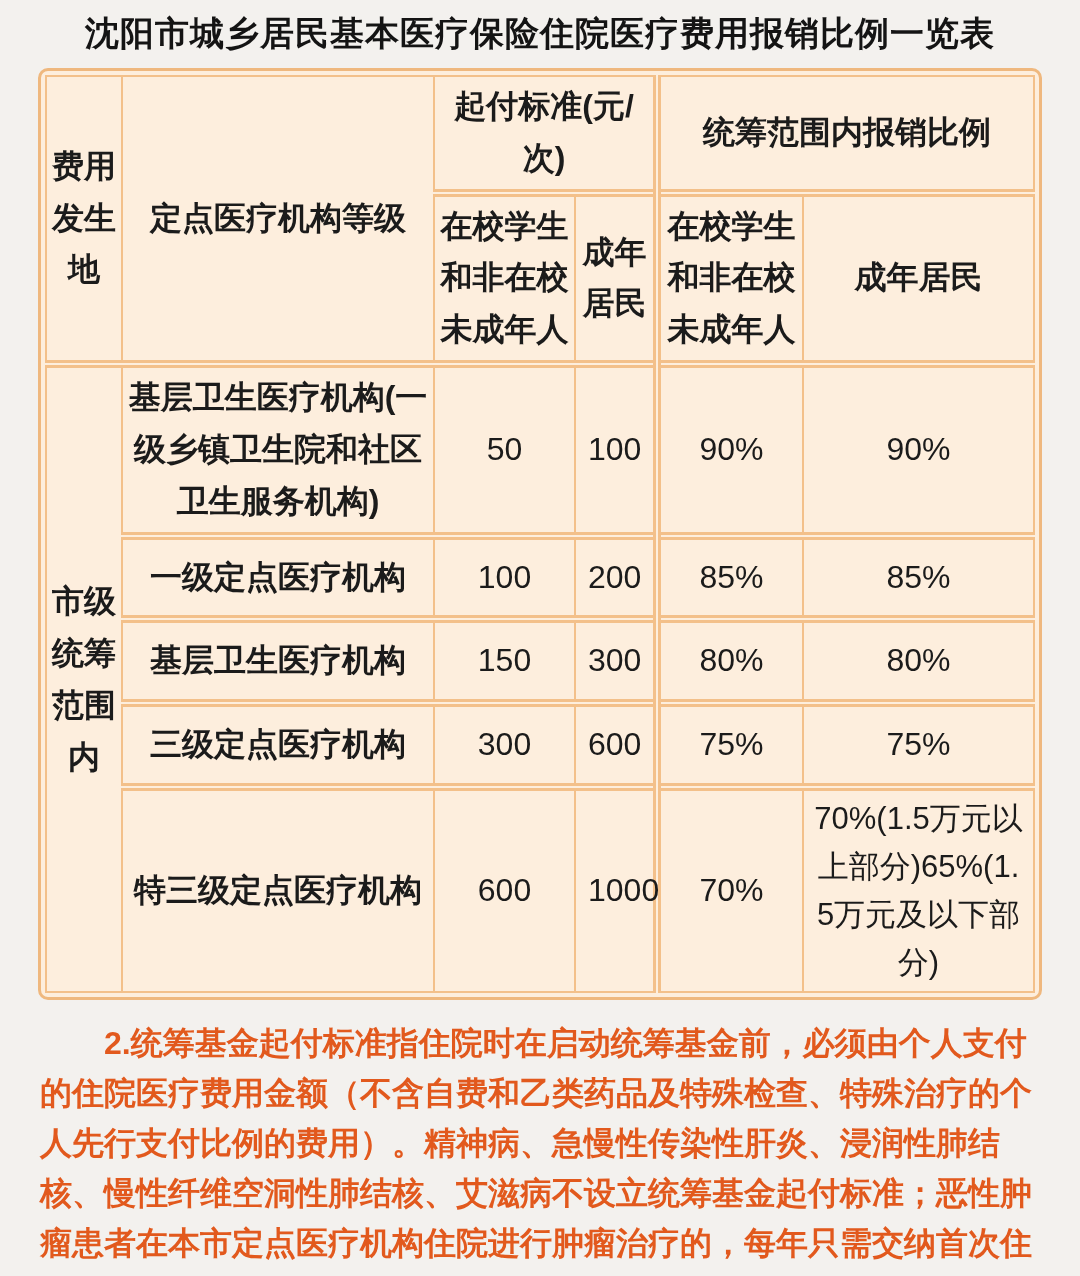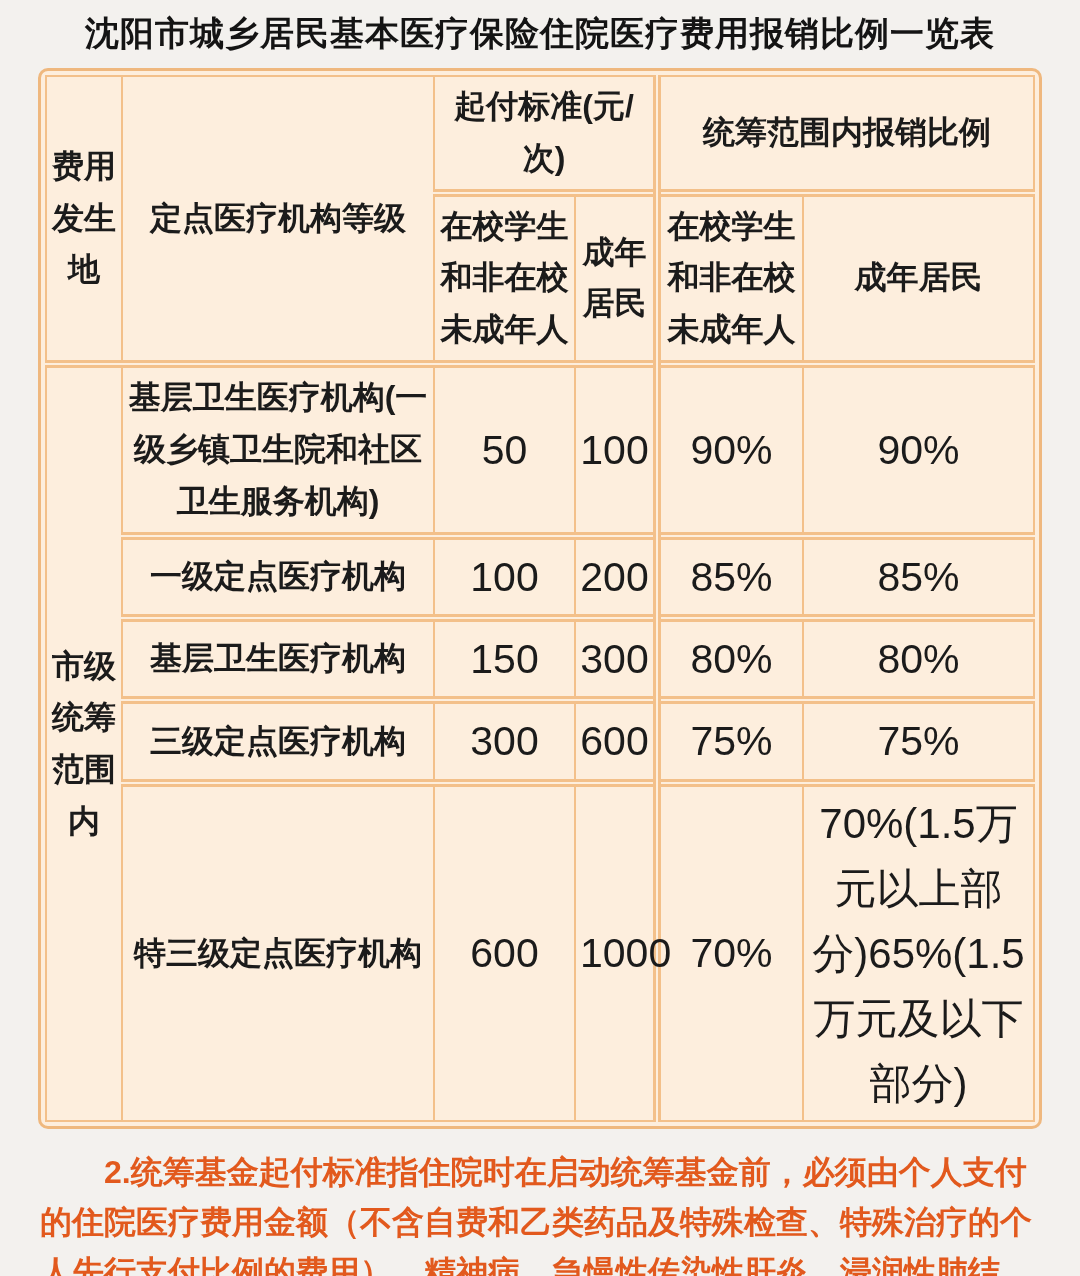--- a/index.html
+++ b/index.html
@@ -45,27 +45,27 @@
     text-align: center;
     vertical-align: middle;
     font-size: 32px;
     line-height: 1.62;
     padding: 4px 2px;
     word-break: break-all;
     font-weight: 700;
   }
   td.num {
     font-weight: 400;
-    font-size: 41px;
+    font-size: 32px;
     white-space: nowrap;
-    padding: 4px;
+    padding: 12px;
   }
   td.ratio-wide {
     font-weight: 400;
-    font-size: 42px;
+    font-size: 31px;
     line-height: 1.55;
     padding: 4px 6px;
   }
   .dbl-top  { border-top: 8px double #f3c08a; }
   .dbl-left { border-left: 8px double #f3c08a; text-align: center; }
 
   tr.hrow1 { height: 100px; }
   tr.hrow2 { height: 160px; padding-left: 44px; }
   tr.r-base { height: 160px; }
   tr.r-sm  { height: 55px; margin-left: 20px; }

